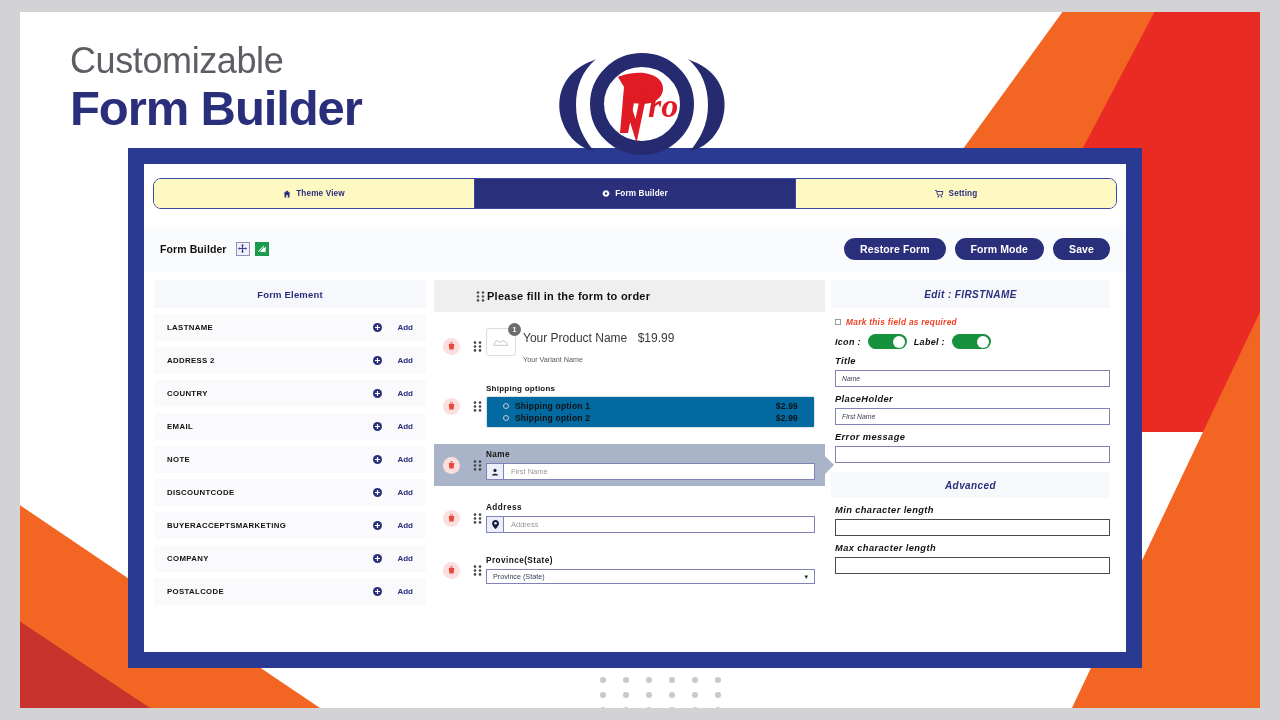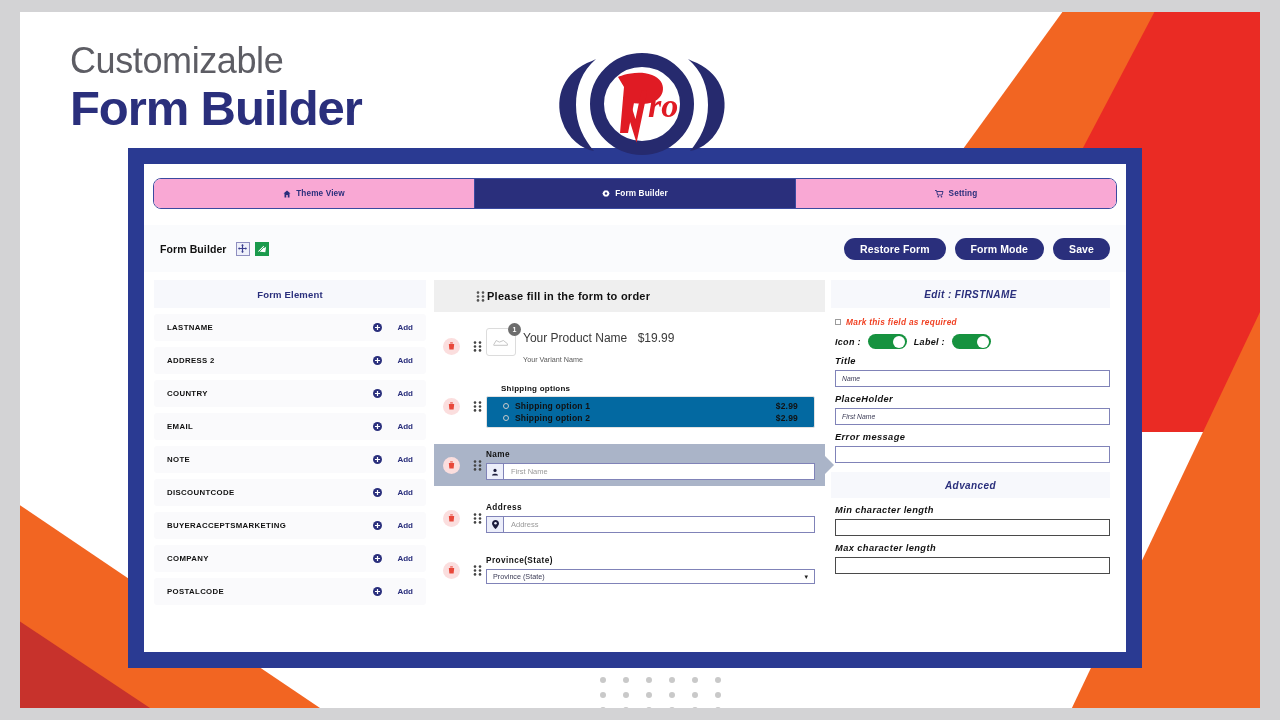--- a/index.html
+++ b/index.html
@@ -77,21 +77,21 @@
 
   
   .tabbar {
     display: flex; margin: 14px 9px 0 9px;
     border: 1px solid #3b4aa0; border-radius: 8px; overflow: hidden;
     height: 31px;
   }
   .tab {
     flex: 1; display: flex; align-items: center; justify-content: center;
     gap: 5px; font-size: 8.2px; font-weight: bold; color: #2a2f7c;
-    background: #f9a8d4; border-right: 1px solid #3b4aa0;
+    background: #fef9c3; border-right: 1px solid #3b4aa0;
     letter-spacing: 0.15px;
   }
   .tab:last-child { border-right: none; }
   .tab.active { background: #2a2f7c; color: #ffffff; }
   .tab svg { display: block; }
 
   
   .toolbar {
     height: 47px; margin-top: 16px;
     background: #fafbfd;
@@ -163,21 +163,21 @@
   }
   .prod-badge {
     position: absolute; top: -6px; right: -6px; width: 13px; height: 13px;
     border-radius: 50%; background: #6d6d6d; color: #fff; font-size: 7px;
     display: flex; align-items: center; justify-content: center; font-weight: bold;
   }
   .prod-line1 { font-size: 12px; color: #3a3a3a; }
   .prod-price { margin-left: 7px; }
   .prod-line2 { font-size: 7.2px; color: #5a5a5a; margin-top: 9px; }
 
-  .ship-title { font-size: 8px; font-weight: bold; color: #111; letter-spacing: 0.25px; margin-bottom: 3px; margin-left: 15px; }
+  .ship-title { font-size: 8px; font-weight: bold; color: #111; letter-spacing: 0.25px; margin-bottom: 3px; }
   .ship-box { border: 1px solid #e2e2e2; border-radius: 2px; padding: 3px 16px; background: #0369a1; }
   .ship-opt { display: flex; align-items: center; font-size: 8.5px; font-weight: bold; color: #111; padding: 1px 0; letter-spacing: 0.2px; }
   .radio {
     width: 6px; height: 6px; border: 1px solid #c9c9c9; border-radius: 50%;
     margin-right: 6px; flex: 0 0 6px;
   }
   .ship-opt .price { margin-left: auto; }
 
   .fld-label { font-size: 8.2px; font-weight: bold; color: #111; letter-spacing: 0.45px; margin-bottom: 4px; }
   .inp-group { display: flex; height: 17px; }

